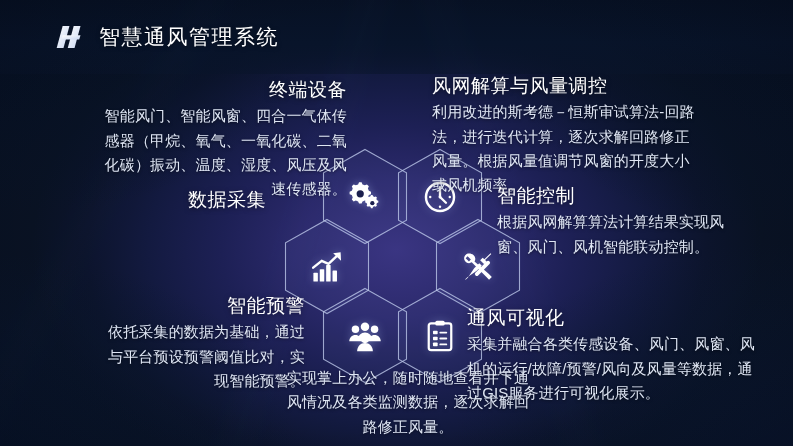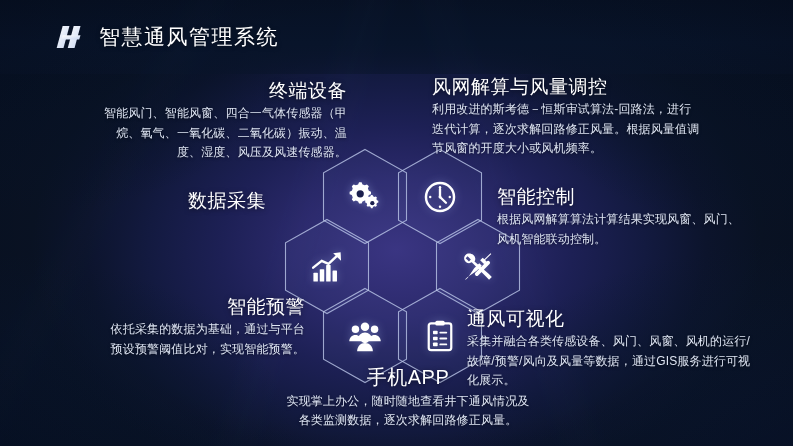--- a/index.html
+++ b/index.html
@@ -89,26 +89,26 @@
   .hex-5{ left:114px; top:139px; }   
 
   
   .block{ position:absolute; z-index:6; }
   .block h3{
     color:#ffffff; font-weight:400; font-size:19px; line-height:1.18;
     letter-spacing:.5px; white-space:nowrap;
     text-shadow:0 1px 5px rgba(0,0,0,.55);
   }
   .block p{
-    color:#dfe6f4; font-size:12px; line-height:1.62; letter-spacing:.15px;
+    color:#dfe6f4; font-size:15px; line-height:1.62; letter-spacing:.15px;
     text-shadow:0 1px 3px rgba(0,0,0,.5);
   }
   .align-r{ text-align:right; }
   .align-l{ text-align:left; }
-  .block h3.sp{ margin-bottom:2px; }
+  .block h3.sp{ margin-bottom:2px;font-family:Liberation Mono, monospace; }
 
   .b-terminal { left:95px;  top:80px;  width:252px; }
   .b-solver   { left:432px; top:76px;  width:270px; }
   .b-collect  { left:16px;  top:190px; width:250px; }
   .b-control  { left:497px; top:186px; width:250px; }
   .b-warn     { left:100px; top:296px; width:205px; }
   .b-visual   { left:467px; top:308px; width:288px; }
   .b-app      { left:282px; top:366px; width:252px; text-align:center; }
   .b-app h3   { font-size:20px; }
 </style>
@@ -268,17 +268,16 @@
     <h3 class="sp">智能预警</h3>
     <p>依托采集的数据为基础，通过与平台预设预警阈值比对，实现智能预警。</p>
   </div>
 
   <div class="block b-visual align-l">
     <h3 class="sp">通风可视化</h3>
     <p>采集并融合各类传感设备、风门、风窗、风机的运行/故障/预警/风向及风量等数据，通过GIS服务进行可视化展示。</p>
   </div>
 
   <div class="block b-app">
-    <h3 class="sp">手机APP</h3>
     <p>实现掌上办公，随时随地查看井下通风情况及各类监测数据，逐次求解回路修正风量。</p>
   </div>
 
 </div>
 
 </body></html>

